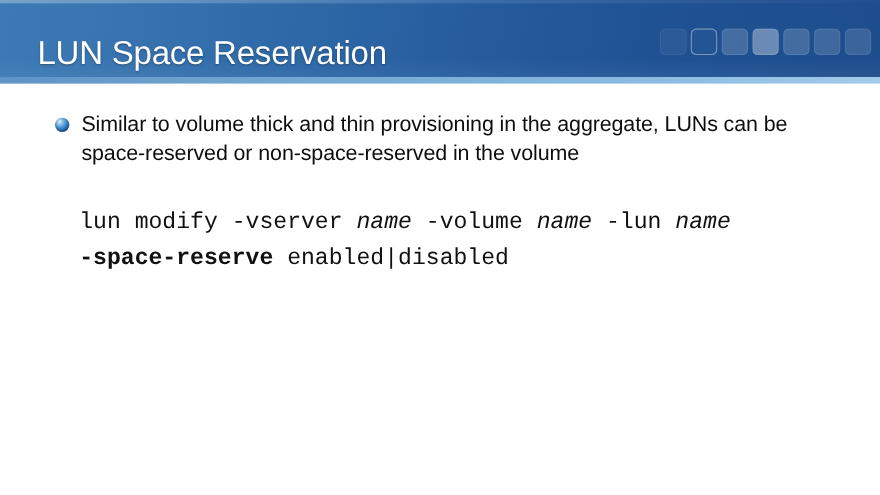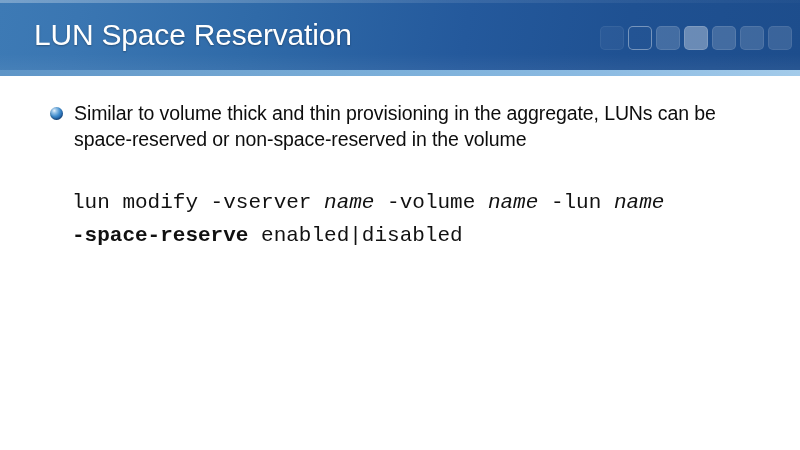--- a/index.html
+++ b/index.html
@@ -44,21 +44,21 @@
     left: 0; bottom: 0;
     width: 100%;
     height: 16px;
     background: linear-gradient(180deg, rgba(255,255,255,0), rgba(255,255,255,.05));
     pointer-events: none;
   }
 
   #page-title {
     position: absolute;
     left: 34px;
-    top: 14px;
+    top: 28px;
     font-size: 30px;
     line-height: 42px;
     color: #ffffff;
     letter-spacing: -0.2px;
     font-weight: 400;
     text-shadow: 0 1px 2px rgba(0,0,0,.30);
     white-space: nowrap;
     z-index: 3;
   }
 

